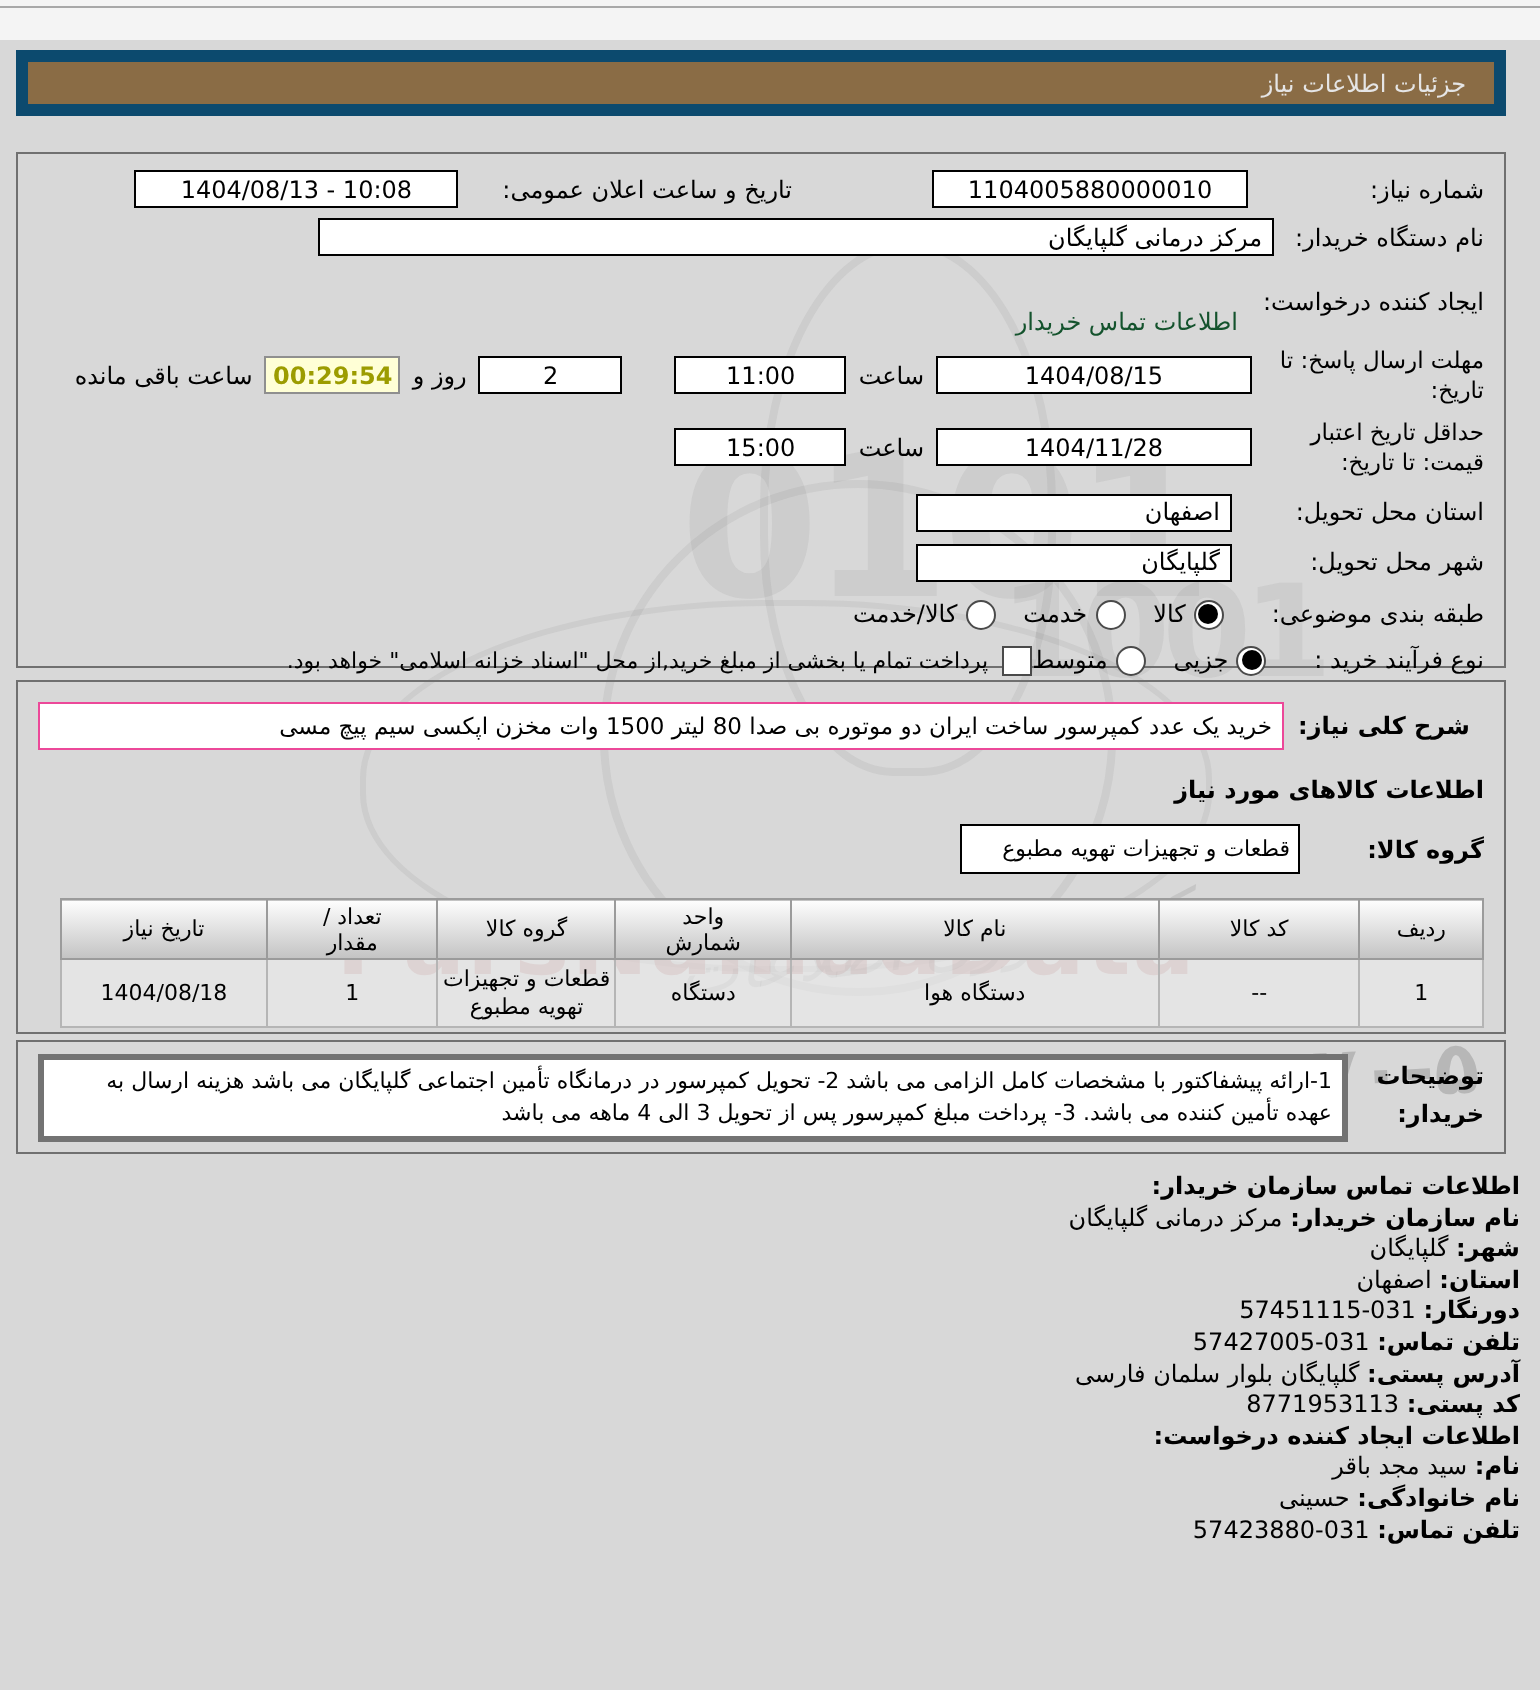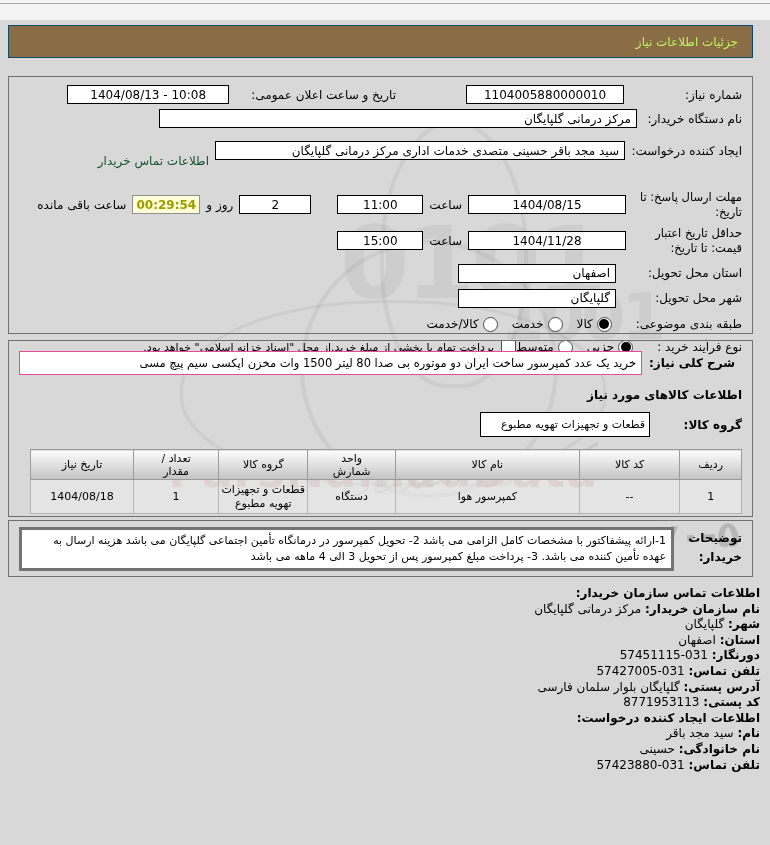--- a/index.html
+++ b/index.html
@@ -23,21 +23,21 @@
     color:rgba(178,125,125,0.42);letter-spacing:1px;}
   .wm .script{position:absolute;left:150px;top:462px;width:480px;font-size:32px;font-style:italic;
     color:rgba(80,80,80,0.13);transform:rotate(-7deg);}
   .wm .phone{position:absolute;direction:ltr;left:438px;top:520px;font-size:37px;font-weight:bold;
     color:rgba(130,130,130,0.38);transform:rotate(-3deg);letter-spacing:2px;}
   
   .top-strip{position:absolute;left:0;top:0;width:770px;height:20px;background:#f4f4f4;z-index:1;}
   .top-line{position:absolute;left:0;top:3px;width:770px;height:1px;background:#a8a8a8;}
   .title-bar{
     position:absolute;left:8px;top:25px;width:745px;height:33px;box-sizing:border-box;
-    background:#8a6c45;border:1px solid #0c4a6e;color:#bef264;
+    background:#8a6c45;border:6px solid #0c4a6e;color:#e5e5e5;
     display:flex;align-items:center;padding:0 14px;z-index:2;
   }
   
   .panel{position:absolute;left:8px;width:745px;box-sizing:border-box;
     border:1px solid #707070;background:transparent;z-index:2;padding:6px 10px;}
   .p1{top:76px;height:258px;}
   .p2{top:340px;height:177px;}
   .p3{top:520px;height:57px;display:flex;align-items:flex-start;}
   
   .row{display:flex;align-items:center;}
@@ -94,21 +94,21 @@
   .w-time{width:86px;flex:none;}
   .sp26{width:26px;flex:none;}
   .w-days{width:72px;flex:none;}
   .w-dayslbl{margin:0 6px;flex:none;}
   .w-cd{width:68px;flex:none;}
   .w-remain{margin-right:6px;flex:none;}
   .w-lbl6{width:126px;flex:none;}
   .w-city{width:158px;flex:none;padding:0 5px;}
   .cat-lbl{padding-left:10px;flex:none;text-align:center;}
   .treasury-text{font-size:11px;margin-right:2px;white-space:nowrap;}
-  .mt2{margin-top:2px;}.mt5{margin-top:5px;}.mt6{margin-top:6px;}.mt7{margin-top:22px;}.mt8{margin-top:8px;}.mt9{margin-top:9px;}
+  .mt2{margin-top:2px;}.mt5{margin-top:5px;}.mt6{margin-top:6px;}.mt7{margin-top:5px;}.mt8{margin-top:8px;}.mt9{margin-top:9px;}
 </style>
 </head>
 <body>
 
 <div class="stage">
 
   <div class="wm">
     <div class="circle c1"></div>
     <div class="circle c2"></div>
     <div class="circle c3"></div>
@@ -137,21 +137,20 @@
       <span class="box center ltr w-ann">1404/08/13 - 10:08</span>
     </div>
 
     <div class="row mt5">
       <span class="lbl w-lbl2">نام دستگاه خریدار:</span>
       <span class="box w-org">مرکز درمانی گلپایگان</span>
     </div>
 
     <div class="row mt5">
       <span class="lbl w-lbl3">ایجاد کننده درخواست:</span>
-      <span class="box w-req">سید مجد باقر حسینی متصدی خدمات اداری مرکز درمانی گلپایگان</span>
       <span class="link w-remain">اطلاعات تماس خریدار</span>
     </div>
 
     <div class="row mt7">
       <span class="lbl w-lbl4">مهلت ارسال پاسخ: تا تاریخ:</span>
       <span class="box center ltr w-date">1404/08/15</span>
       <span class="lbl w-hr">ساعت</span>
       <span class="box center ltr w-time">11:00</span>
       <span class="sp26"></span>
       <span class="box center ltr w-days">2</span>
@@ -241,21 +240,21 @@
           <th>واحد شمارش</th>
           <th>گروه کالا</th>
           <th>تعداد / مقدار</th>
           <th>تاریخ نیاز</th>
         </tr>
       </thead>
       <tbody>
         <tr>
           <td>1</td>
           <td>--</td>
-          <td>کمپرسور هوا</td>
+          <td>دستگاه هوا</td>
           <td>دستگاه</td>
           <td>قطعات و تجهیزات تهویه مطبوع</td>
           <td class="ltr">1</td>
           <td class="ltr">1404/08/18</td>
         </tr>
       </tbody>
     </table>
 
   </div>
 

